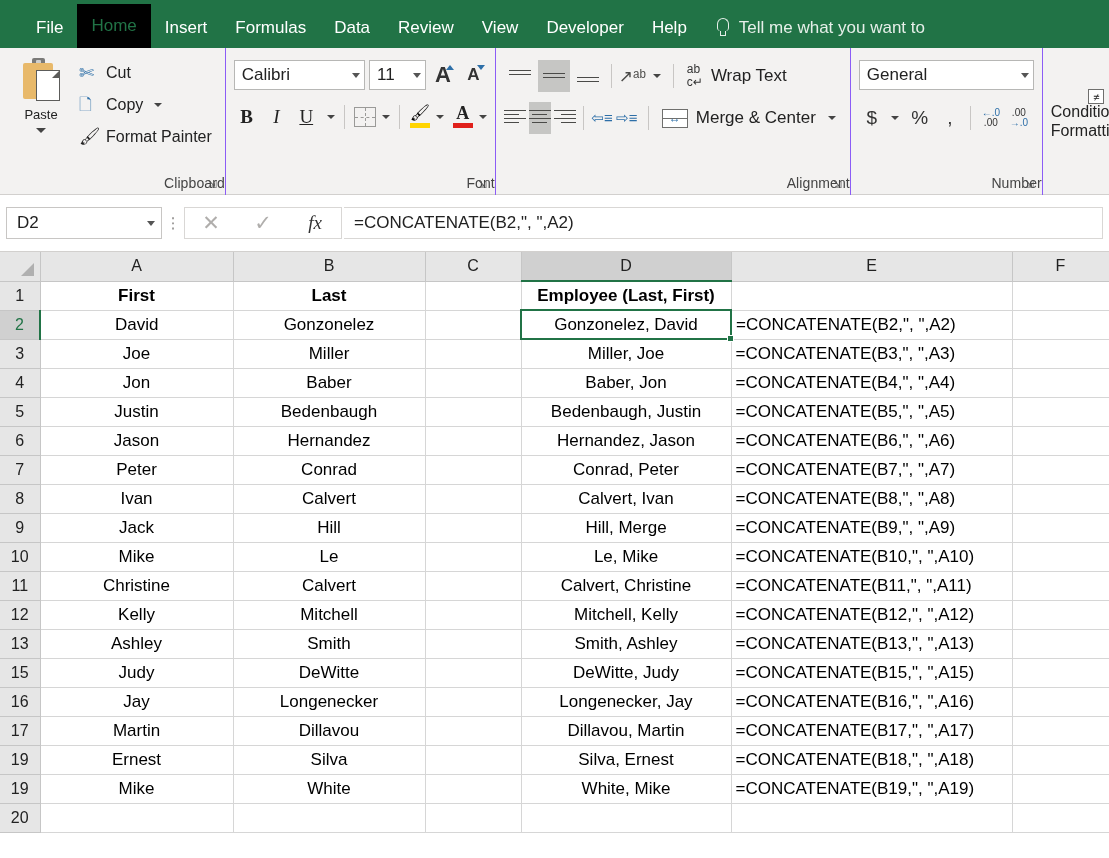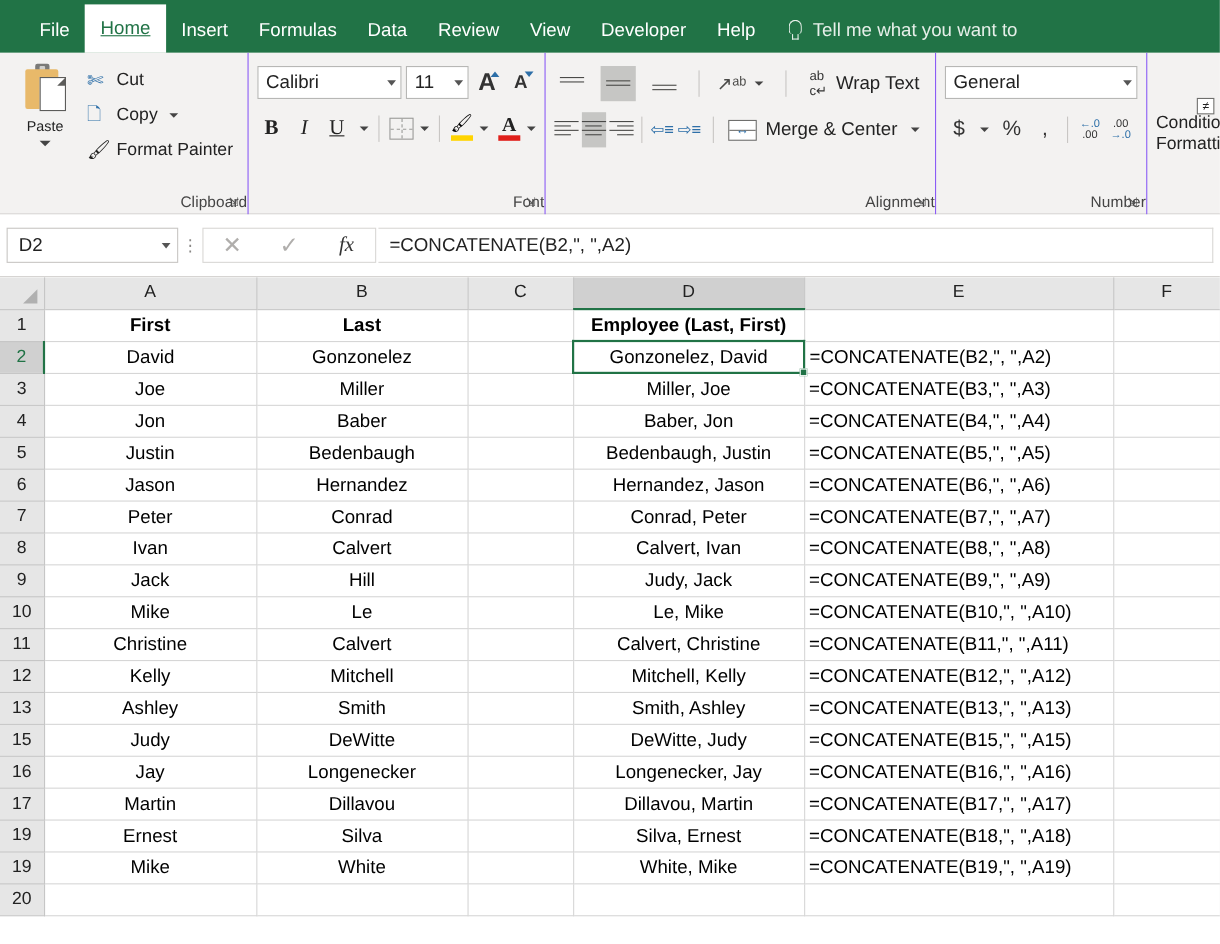--- a/index.html
+++ b/index.html
@@ -20,25 +20,24 @@
   .tab {
     height: 40px; line-height: 40px;
     padding: 0 14px;
     color: #ffffff;
     font-size: 17px;
     white-space: nowrap;
     cursor: pointer;
   }
   .tab.first { margin-left: 22px; }
   .tab.active {
-    background: #ffffff;
+    background: #000000;
     color: #217346;
     height: 44px; line-height: 44px;
     font-weight: 400;
-    text-decoration: underline;
   }
   .tellme {
     display: flex; align-items: center; gap: 8px;
     height: 40px; margin-left: 14px;
     color: #e6efe9; font-size: 17px; white-space: nowrap;
   }
   .bulb { width: 16px; height: 20px; position: relative; flex: none; }
   .bulb .glass {
     position: absolute; top: 0; left: 2px; width: 12px; height: 13px;
     border: 1.6px solid #e6efe9; border-radius: 7px 7px 4px 4px;
@@ -177,21 +176,21 @@
     display:flex; align-items:flex-start; justify-content:center;
   }
   .fillcolor .glyph { font-size: 16px; line-height: 18px; }
   .fontcolor .glyph { font-size: 18px; line-height: 18px; font-weight:700; font-family:"Liberation Serif", serif; color:#222;}
   .bar-yellow { position:absolute; bottom:2px; left:1px; width:20px; height:5px; background:#ffd400; }
   .bar-red { position:absolute; bottom:2px; left:1px; width:20px; height:5px; background:#e0201b; }
   .vsep { width:1px; height: 24px; background:#c8c6c4; margin: 0 5px; }
 
   
   .g-align { width: 355px; }
-  .arow { display:flex; align-items:center; gap: 2px; height: 36px; justify-content: space-between; }
+  .arow { display:flex; align-items:center; gap: 2px; height: 36px; }
   .arow.r2 { margin-top: 6px; }
   .abtn {
     width: 32px; height: 32px; display:flex; align-items:center; justify-content:center;
     cursor:pointer; position:relative;
   }
   .abtn.on { background: #c6c6c4; }
   .lines { width: 22px; height: 16px; position: relative; }
   .lines i {
     position:absolute; left:0; height:0; border-top: 1.7px solid #4a4a48; display:block;
   }
@@ -674,21 +673,21 @@
           <td class="cell ctr"></td>
           <td class="cell ctr">Calvert, Ivan</td>
           <td class="cell lft">=CONCATENATE(B8,", ",A8)</td>
           <td class="cell"></td>
         </tr>
         <tr>
           <td class="rowhdr">9</td>
           <td class="cell ctr">Jack</td>
           <td class="cell ctr">Hill</td>
           <td class="cell ctr"></td>
-          <td class="cell ctr">Judy, Jack</td>
+          <td class="cell ctr">Hill, Merge</td>
           <td class="cell lft">=CONCATENATE(B9,", ",A9)</td>
           <td class="cell"></td>
         </tr>
         <tr>
           <td class="rowhdr">10</td>
           <td class="cell ctr">Mike</td>
           <td class="cell ctr">Le</td>
           <td class="cell ctr"></td>
           <td class="cell ctr">Le, Mike</td>
           <td class="cell lft">=CONCATENATE(B10,", ",A10)</td>

